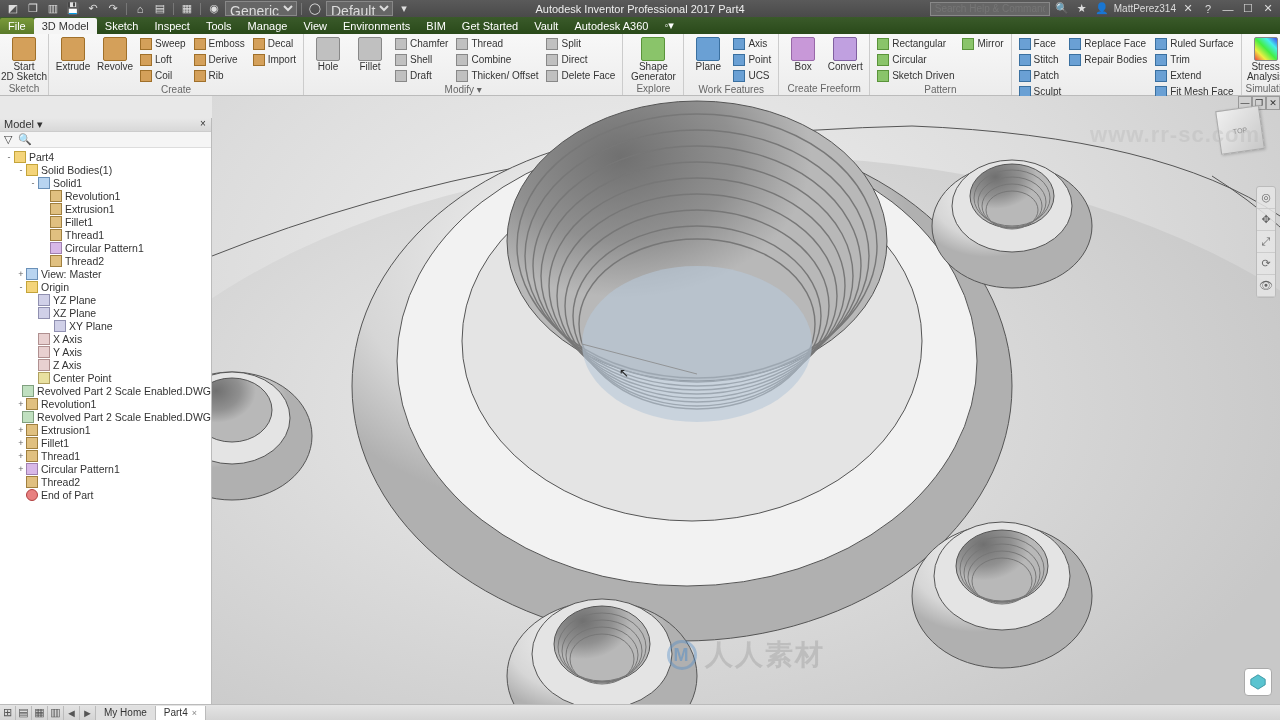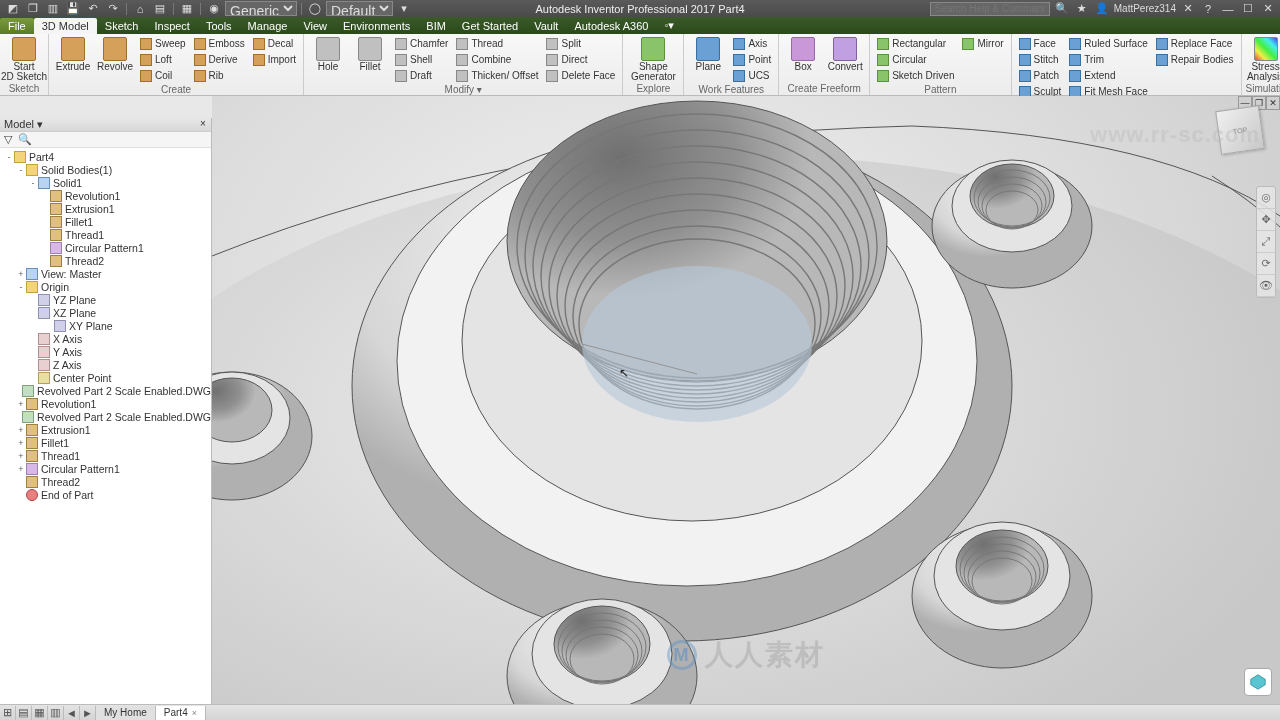--- a/index.html
+++ b/index.html
@@ -346,43 +346,43 @@
             <span>Patch</span>
           </div>
         <div class="smallbtn">
             <div class="si blue"></div>
             <span>Sculpt</span>
           </div>
       </div>
       <div class="smallcol">
         <div class="smallbtn">
             <div class="si blue"></div>
+            <span>Replace Face</span>
+          </div>
+        <div class="smallbtn">
+            <div class="si blue"></div>
+            <span>Repair Bodies</span>
+          </div>
+      </div>
+      <div class="smallcol">
+        <div class="smallbtn">
+            <div class="si blue"></div>
             <span>Ruled Surface</span>
           </div>
         <div class="smallbtn">
             <div class="si blue"></div>
             <span>Trim</span>
           </div>
         <div class="smallbtn">
             <div class="si blue"></div>
             <span>Extend</span>
           </div>
         <div class="smallbtn">
             <div class="si blue"></div>
             <span>Fit Mesh Face</span>
-          </div>
-      </div>
-      <div class="smallcol">
-        <div class="smallbtn">
-            <div class="si blue"></div>
-            <span>Replace Face</span>
-          </div>
-        <div class="smallbtn">
-            <div class="si blue"></div>
-            <span>Repair Bodies</span>
           </div>
       </div>
     </div>
     <div class="lbl">Surface</div>
   </div>
   <div class="rgroup">
     <div class="body">
       <div class="bigbtn">
           <div class="ico rainbow"></div>
           <span style="white-space:pre;">Stress

